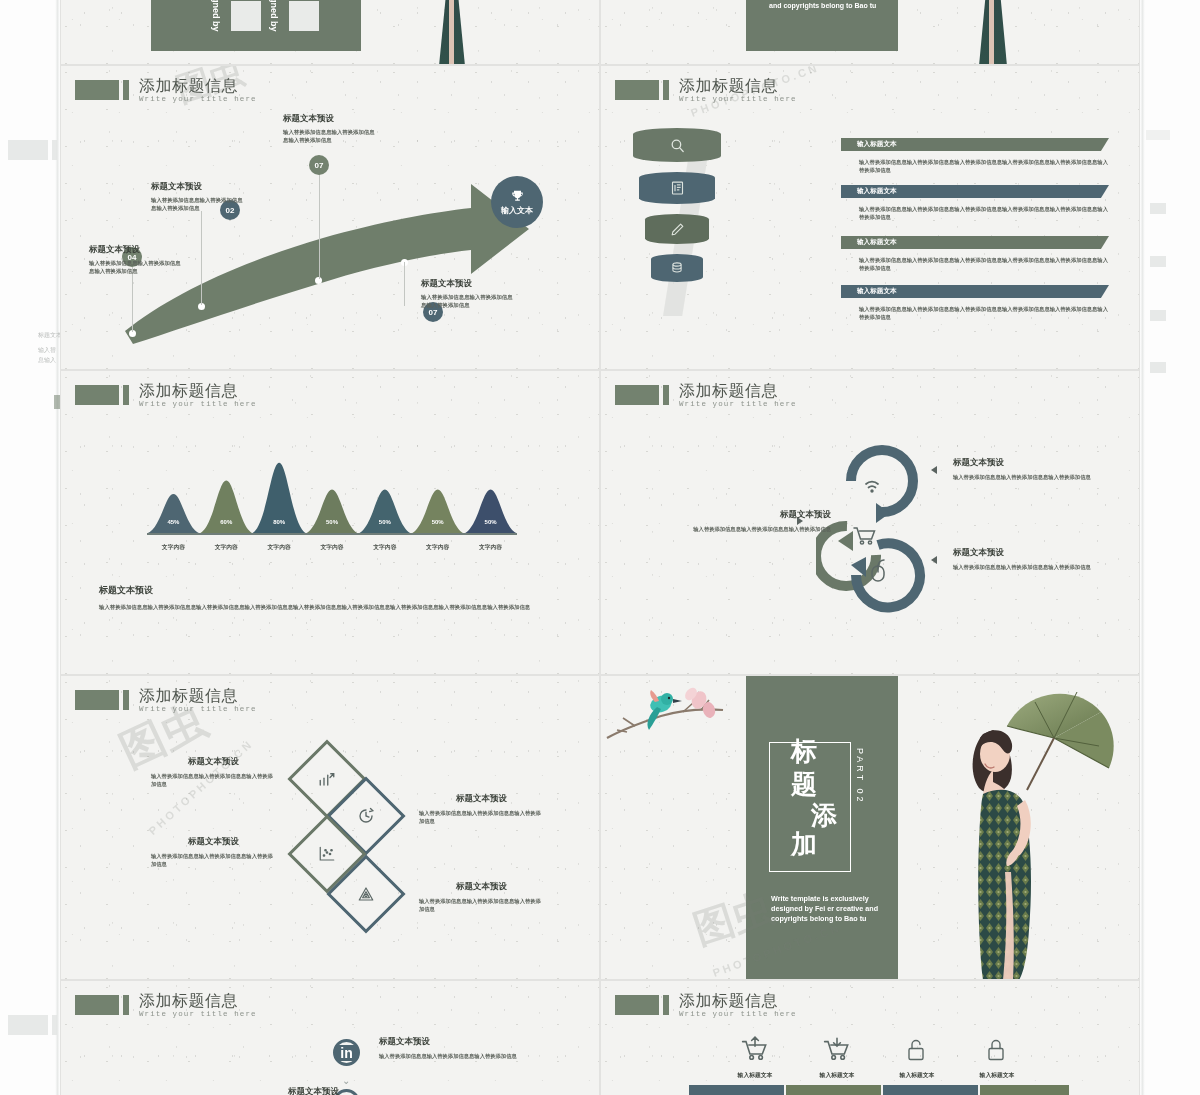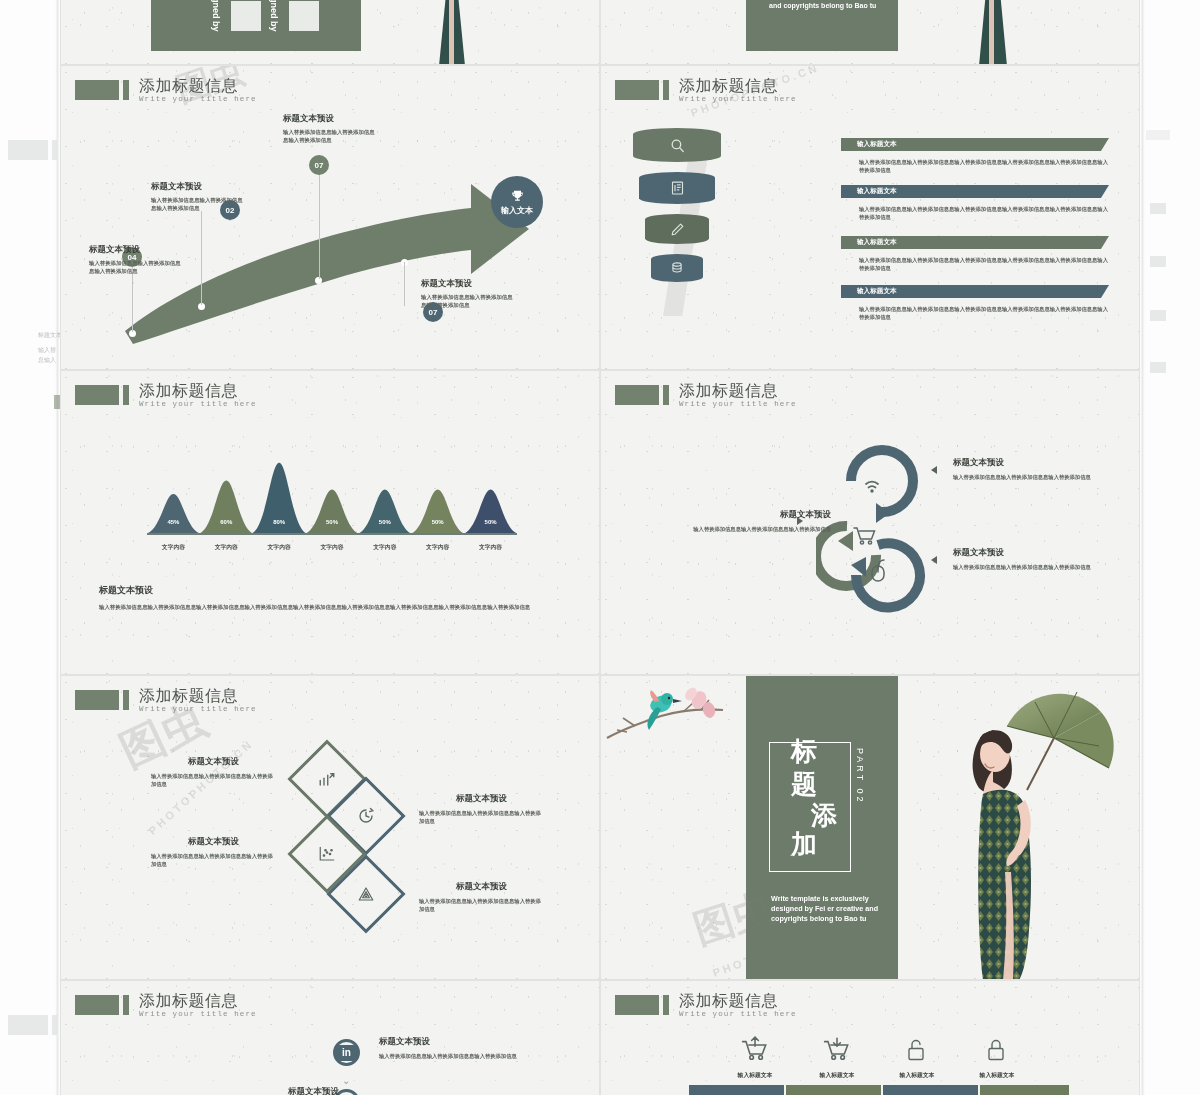--- a/index.html
+++ b/index.html
@@ -115,21 +115,21 @@
              font-family: "Liberation Sans", sans-serif; writing-mode: vertical-rl; }
   .part-sub { position: absolute; color: #fff; font-size: 7.2px; line-height: 10px;
               font-family: "Liberation Sans", sans-serif; font-weight: bold; width: 112px; }
   .w-skin { position: absolute; background: #f0cfc0; }
   .w-dress{ position: absolute; background: #2f4a48; }
 
   
   .soc { position: absolute; width: 27px; height: 27px; border-radius: 50%;
          border: 3px solid #4e6672; display: flex; align-items: center; justify-content: center; }
   .soc-in { width: 28px; height: 16px; border-radius: 3px; background: #4e6672;
-            color: #fff; font-size: 10px; font-weight: bold; display: flex;
+            color: #fff; font-size: 14px; font-weight: bold; display: flex;
             align-items: center; justify-content: center; font-family: "Liberation Sans", sans-serif; }
   .chev { position: absolute; color: #9aa3a0; font-size: 10px; }
 
   
   .ic-lbl { position: absolute; font-family: "DejaVu Sans", sans-serif; font-size: 5.8px;
             color: #3e443d; font-weight: bold; text-align: center; }
 
   
   .wm { position: absolute; color: rgba(120,124,120,.20); font-weight: bold;
         font-family: "Liberation Sans", sans-serif; pointer-events: none; user-select: none; }

